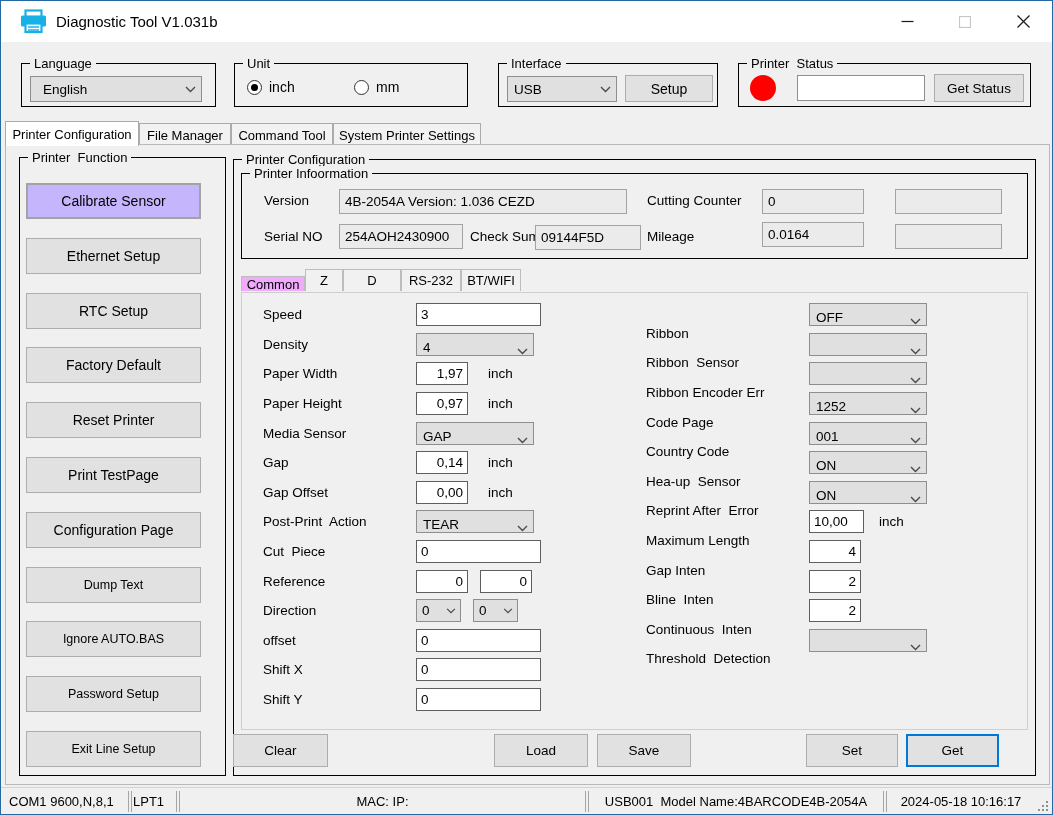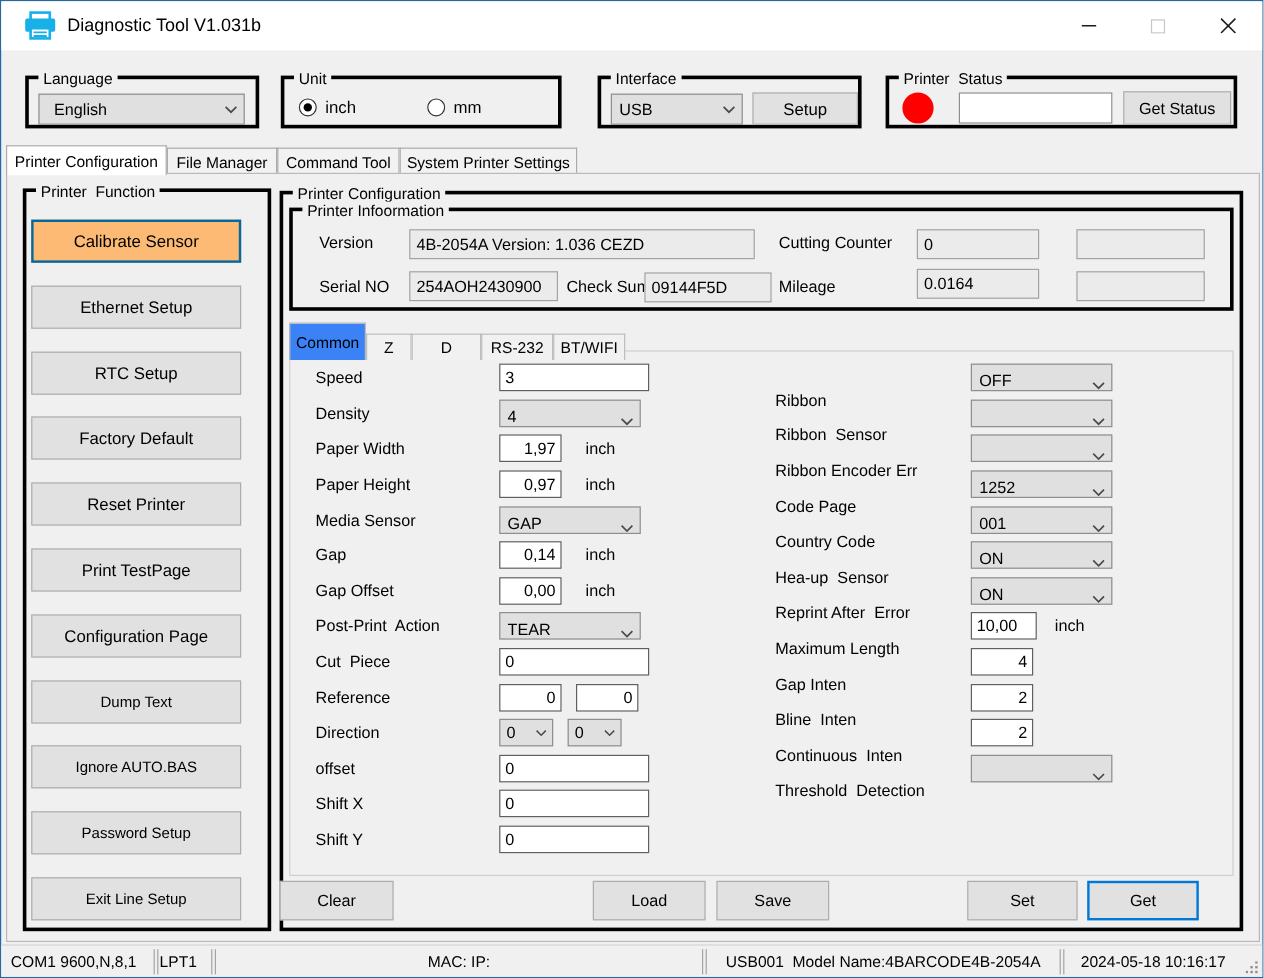--- a/index.html
+++ b/index.html
@@ -9,21 +9,21 @@
           border:1px solid #2468a6; overflow:hidden; }
 
   
   .titlebar { position:absolute; left:0; top:0; width:100%; height:41px; background:#ffffff;
               display:flex; align-items:center; padding-left:19px; }
   .titlebar .app-title { font-size:15px; margin-left:9px; }
   .win-controls { position:absolute; right:0; top:0; height:41px; display:flex; }
   .win-btn { width:58px; height:41px; display:flex; align-items:center; justify-content:center; }
 
   
-  .grp { position:absolute; border:3px solid #000000; }
+  .grp { position:absolute; border:1px solid #000000; }
   .grp-title { position:absolute; top:-8px; left:8px; background:#f0f0f0; padding:0 4px;
                font-size:13px; white-space:pre; line-height:15px; }
 
   
   .btn { background:#e1e1e1; border:1px solid #adadad; font-size:13px;
          display:flex; align-items:center; justify-content:center; font-family:inherit; }
   .combo { background:#e0e0e0; border:1px solid #8e8e8e; height:23px;
            display:flex; align-items:center; padding:0 5px 0 6px; font-size:13.5px; }
   .combo .cval { flex:1 1 auto; white-space:pre; overflow:hidden; }
   .tin { border:1px solid #5f5f5f; background:#fff; height:23px; font-size:13.5px;
@@ -43,27 +43,27 @@
           display:flex; align-items:center; justify-content:center; font-size:13px; margin-right:0; }
   .mtab.active { height:25px; background:#ffffff; position:relative; z-index:3; }
   .tabpanel { position:absolute; left:4px; top:143px; width:1045px; height:641px;
               border:1px solid #b9b9b9; background:#f0f0f0; }
 
   
   .fn-list { position:absolute; left:25px; top:182px; width:175px; height:584px;
              display:flex; flex-direction:column; justify-content:space-between; }
   .fn-btn { width:175px; height:36px; font-size:14px; }
   .fn-btn:nth-child(n+8) { font-size:12.5px; }
-  .fn-btn.fn-active { background:#fdba74; border:2px solid #0369a1; }
+  .fn-btn.fn-active { background:#c4b5fd; border:2px solid #a3a3a3; }
 
   
   .subtabs { position:absolute; left:240px; top:268px; display:flex; align-items:flex-end; z-index:2; }
   .stab { height:22px; border:1px solid #bdbdbd; border-bottom:none; background:#f1f1f1;
           display:flex; align-items:center; justify-content:center; font-size:13px; }
-  .stab.active { height:31px; background:#3b82f6; position:relative; z-index:3; }
+  .stab.active { height:15px; background:#f0abfc; position:relative; z-index:3; }
   .subpanel { position:absolute; left:240px; top:291px; width:787px; height:438px;
               border:1px solid #cfcfcf; background:#f0f0f0; }
 
   
   .formcol { position:absolute; display:flex; flex-direction:column; }
   .frow { height:29.6px; display:flex; align-items:center; }
   .flabel { flex:none; font-size:13.5px; white-space:pre; }
   .form-left { left:262px; top:299px; width:540px; }
   .form-left .flabel { width:153px; }
   .form-right { left:645px; top:299px; width:380px; }

